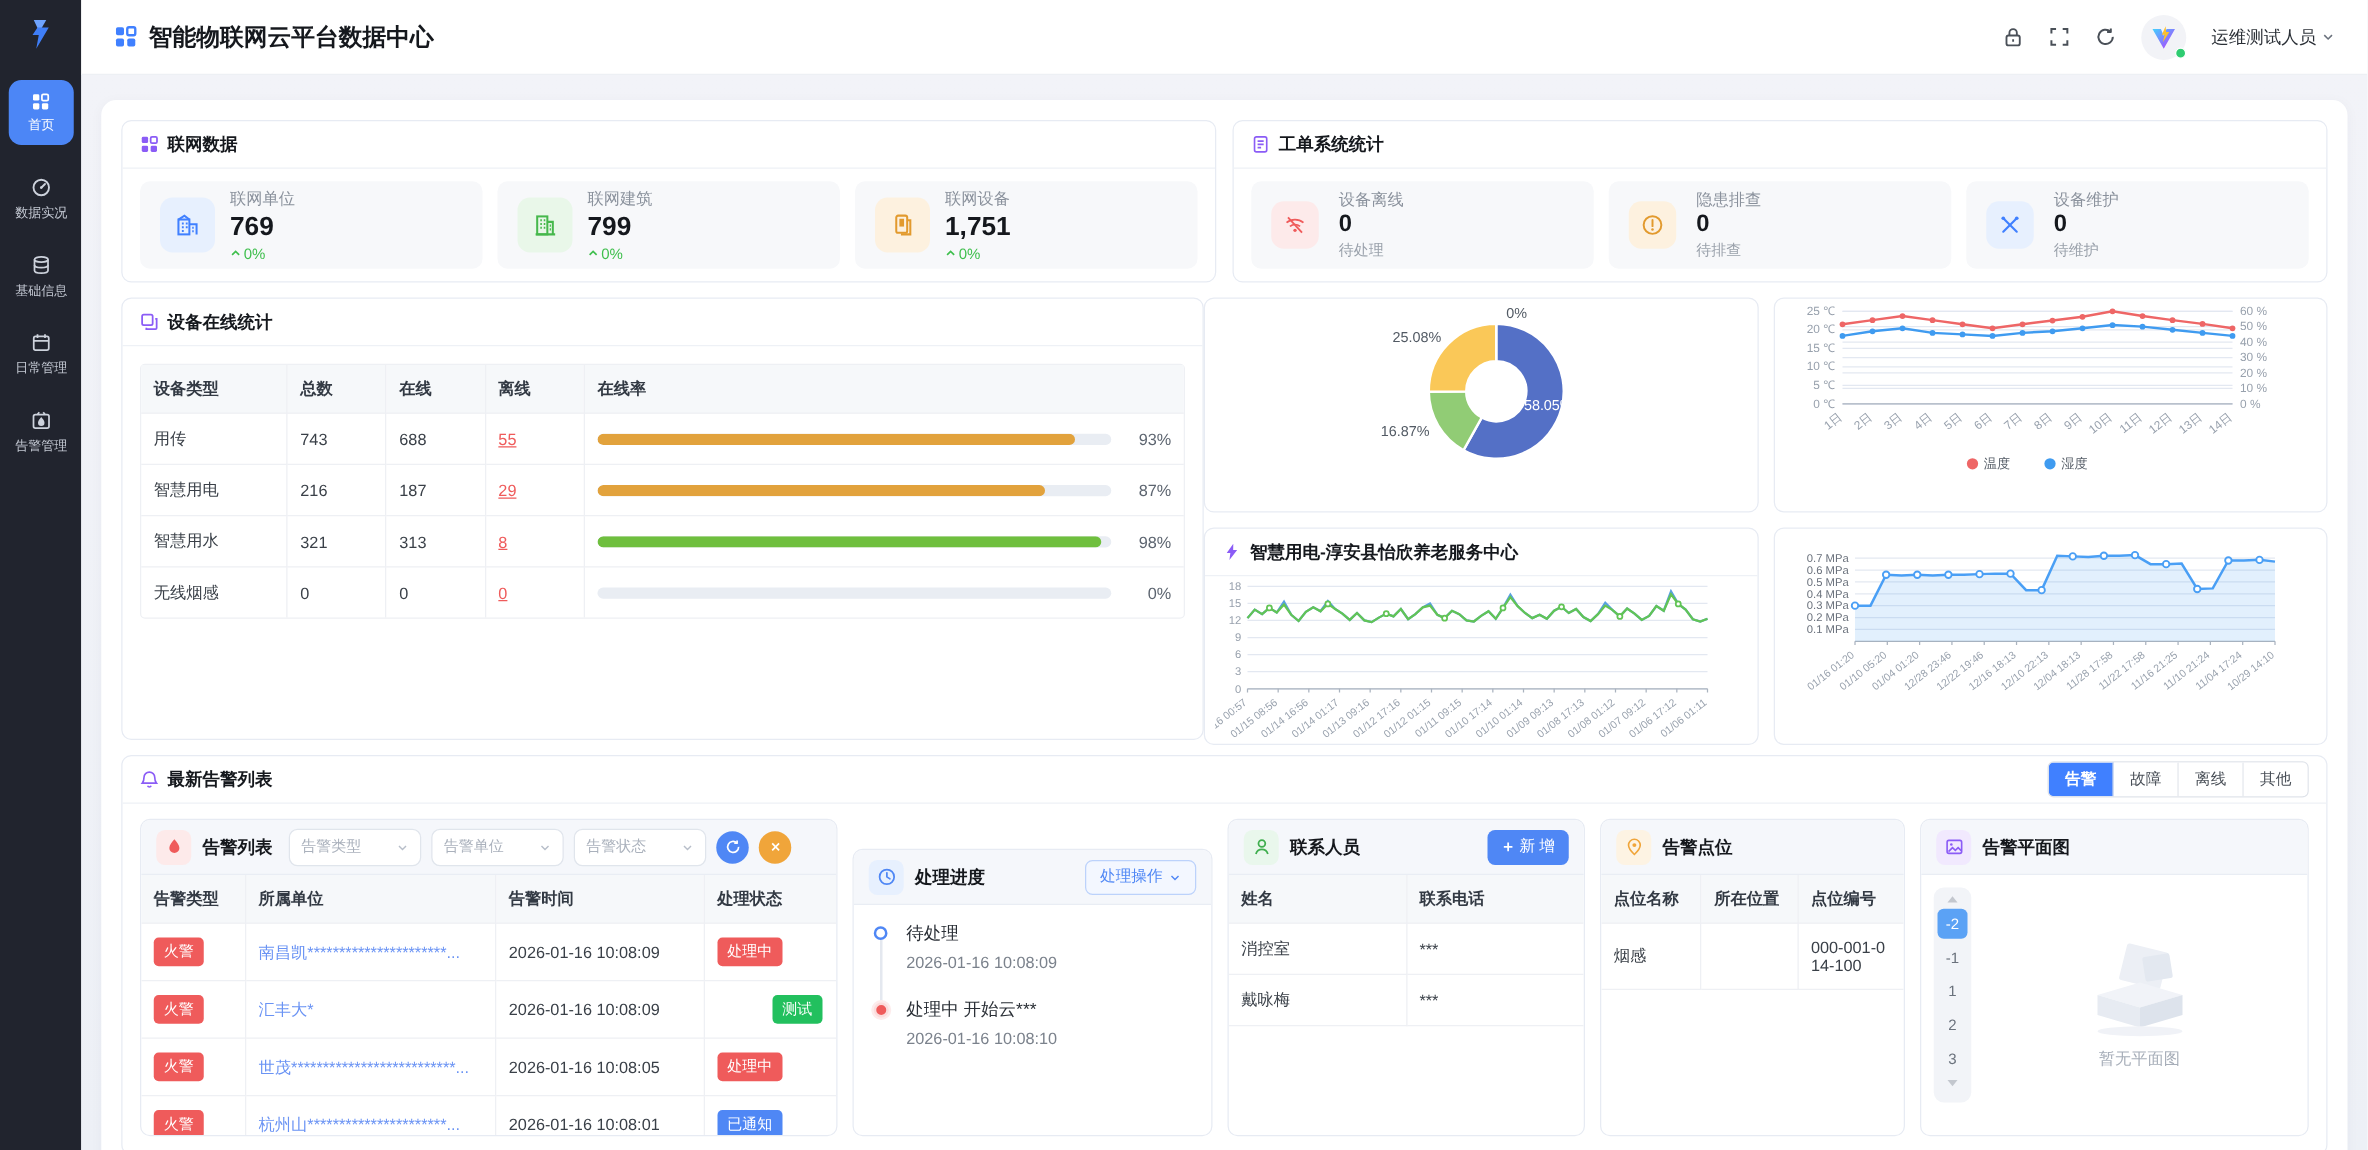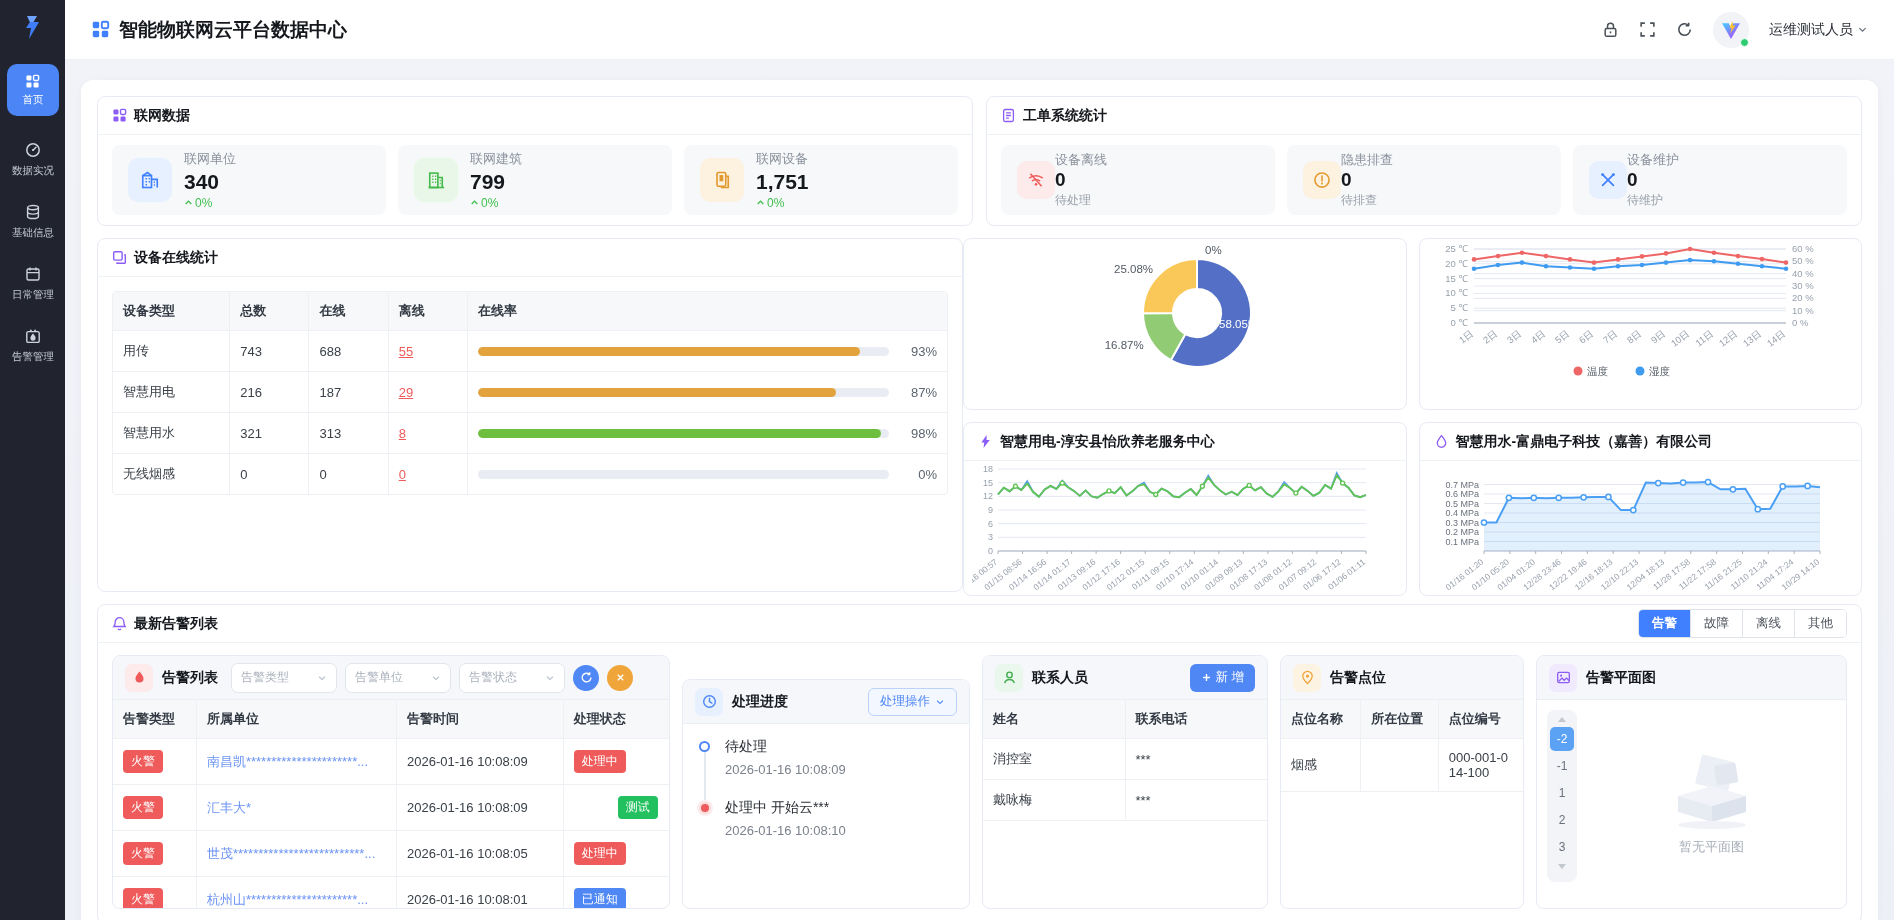--- a/index.html
+++ b/index.html
@@ -43,21 +43,21 @@
   .row1 .panel{flex:1;}
   .cards3{flex:1;display:flex;gap:12px;padding:10px 14px;}
   .stat-card{flex:1;background:#f7f8fa;border-radius:8px;display:flex;align-items:center;gap:12px;padding:0 16px;}
   .s-ico{width:44px;height:44px;border-radius:10px;display:flex;align-items:center;justify-content:center;flex-shrink:0;}
   .s-ico.blue{background:#e7f0fe;color:#4080ff;}
   .s-ico.green{background:#e9f7e9;color:#46b84c;}
   .s-ico.orange{background:#fdf1df;color:#e29a2e;}
   .s-label{font-size:13px;color:#8a919c;margin-bottom:2px;}
   .s-value{font-size:21px;font-weight:bold;color:#15181d;line-height:1.1;}
   .s-trend{font-size:12px;color:#3fbf4d;display:flex;align-items:center;gap:2px;margin-top:2px;}
-  .wo-card{flex:1;background:#f7f8fa;border-radius:8px;display:flex;align-items:center;gap:0;padding:0 16px;}
+  .wo-card{flex:1;background:#f7f8fa;border-radius:8px;display:flex;align-items:center;gap:16px;padding:0 16px;}
   .w-ico{width:38px;height:38px;border-radius:10px;display:flex;align-items:center;justify-content:center;flex-shrink:0;}
   .w-ico.red{background:#fdeaea;color:#ef5b5b;}
   .w-ico.orange{background:#fdf1df;color:#e29a2e;}
   .w-ico.blue{background:#e7f0fe;color:#4080ff;}
   .w-label{font-size:13px;color:#8a919c;}
   .w-value{font-size:19px;font-weight:bold;color:#15181d;line-height:1.2;}
   .w-sub{font-size:12px;color:#9aa1ab;}
 
   
   .row2{display:flex;gap:0;height:354px;flex-shrink:0;}
@@ -287,21 +287,21 @@
                 <span class="s-ico blue">
                   <svg width="20" height="20" viewBox="0 0 16 16" fill="none" stroke="currentColor" stroke-width="1.3">
                       <rect x="2.2" y="4.5" width="7" height="9.5"></rect>
                       <path d="M9.2 7.5h4.6v6.5"></path>
                       <path d="M4.4 7h1.2M4.4 9.4h1.2M4.4 11.8h1.2M6.9 7h1.2M6.9 9.4h1.2M11 9.8h1M11 12h1"></path>
                       <path d="M2.2 4.5L6 2l3.2 2.5"></path>
                     </svg>
                 </span>
                 <span class="s-body">
                   <div class="s-label">联网单位</div>
-                  <div class="s-value">340</div>
+                  <div class="s-value">769</div>
                   <div class="s-trend">
                     <span>
                         <svg width="9" height="9" viewBox="0 0 16 16" fill="none" stroke="#3fbf4d" stroke-width="2.4">
                           <path d="M3 10.5L8 5.5l5 5"></path>
                         </svg>
                       </span>
                     <span>0%</span>
                   </div>
                 </span>
               </div>
@@ -654,28 +654,20 @@
                     <circle cx="137.0" cy="27.9" r="2" fill="#fff" stroke="#62c455" stroke-width="1.4"></circle>
                     <circle cx="183.7" cy="31.5" r="2" fill="#fff" stroke="#62c455" stroke-width="1.4"></circle>
                     <circle cx="230.4" cy="23.3" r="2" fill="#fff" stroke="#62c455" stroke-width="1.4"></circle>
                     <circle cx="277.2" cy="22.4" r="2" fill="#fff" stroke="#62c455" stroke-width="1.4"></circle>
                     <circle cx="323.9" cy="30.1" r="2" fill="#fff" stroke="#62c455" stroke-width="1.4"></circle>
                     <circle cx="370.6" cy="20.1" r="2" fill="#fff" stroke="#62c455" stroke-width="1.4"></circle>
                   </svg>
                 </div>
             </div>
             <div class="panel">
-              <div class="panel-head">
-                <span class="p-ico">
-                  <svg width="15" height="15" viewBox="0 0 16 16" fill="none" stroke="currentColor" stroke-width="1.4">
-                      <path d="M8 1.8c2.5 3 4.5 5.5 4.5 7.9a4.5 4.5 0 1 1-9 0C3.5 7.3 5.5 4.8 8 1.8z"></path>
-                    </svg>
-                </span>
-                <span>智慧用水-富鼎电子科技（嘉善）有限公司</span>
-              </div>
               <div class="chart-box" id="chart-water">
                   <svg width="404" height="132" viewBox="0 0 404 132">
                     <line x1="56" y1="21.500000000000007" x2="392" y2="21.500000000000007" stroke="#e3e8f1"></line>
                     <text x="51" y="24.500000000000007" font-size="9" fill="#6a717c" text-anchor="end" font-family="Liberation Sans,sans-serif">0.7 MPa</text>
                     <line x1="56" y1="31.000000000000007" x2="392" y2="31.000000000000007" stroke="#e3e8f1"></line>
                     <text x="51" y="34.00000000000001" font-size="9" fill="#6a717c" text-anchor="end" font-family="Liberation Sans,sans-serif">0.6 MPa</text>
                     <line x1="56" y1="40.50000000000001" x2="392" y2="40.50000000000001" stroke="#e3e8f1"></line>
                     <text x="51" y="43.50000000000001" font-size="9" fill="#6a717c" text-anchor="end" font-family="Liberation Sans,sans-serif">0.5 MPa</text>
                     <line x1="56" y1="50.00000000000001" x2="392" y2="50.00000000000001" stroke="#e3e8f1"></line>
                     <text x="51" y="53.00000000000001" font-size="9" fill="#6a717c" text-anchor="end" font-family="Liberation Sans,sans-serif">0.4 MPa</text>

